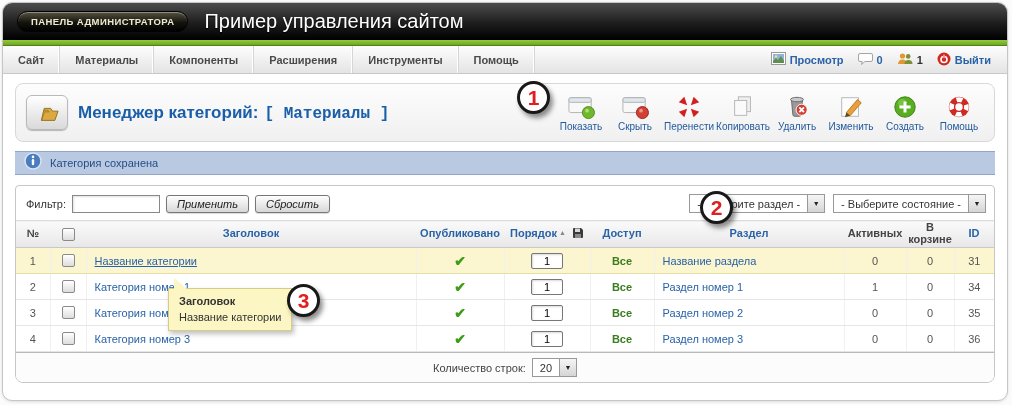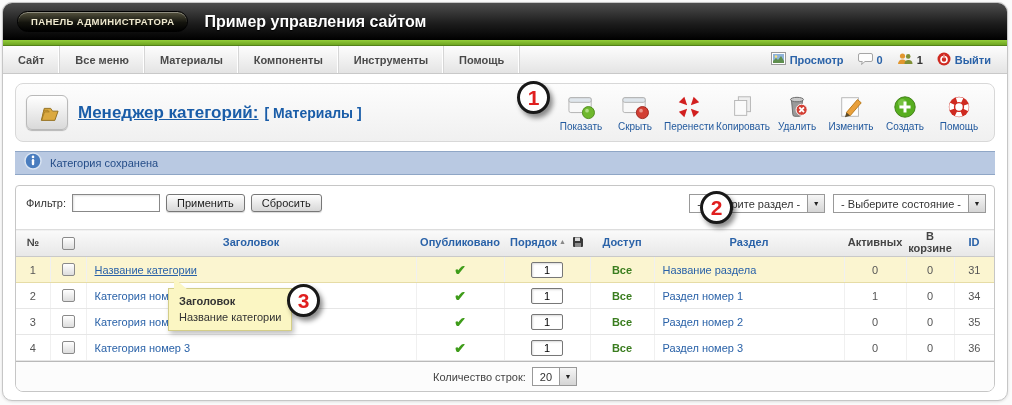--- a/index.html
+++ b/index.html
@@ -7,21 +7,21 @@
   .page { position:relative; margin:2px; width:1006px; height:399px; border:1px solid #c6c6c6;
           border-radius:10px; overflow:hidden; background:#fff; box-shadow:0 1px 3px rgba(0,0,0,.12); }
 
   
   .topbar { height:37px; background:linear-gradient(180deg,#4d4d4d 0%,#1d1d1d 55%,#000 100%);
             display:flex; align-items:center; padding:16px 14px;text-align:center; }
   .logo-badge { height:21px; padding:0 13px; display:flex; align-items:center; border-radius:11px;
                 background:linear-gradient(180deg,#56543f 0%,#14140e 55%,#000 100%);
                 border:1px solid #000; box-shadow:inset 0 1px 0 rgba(255,255,255,.35);
                 color:#efe9cf; font-size:9.5px; font-weight:bold; letter-spacing:.4px; white-space:nowrap; }
-  .app-title { margin-left:16px; color:#fff; font-size:16px; font-weight:bold; text-shadow:0 1px 1px #000; }
+  .app-title { margin-left:16px; color:#fff; font-size:20px; font-weight:normal; text-shadow:0 1px 1px #000; }
 
   .greenline { height:6px; background:linear-gradient(180deg,#93cd3a,#6ea522); border-bottom:1px solid #54821a; }
 
   
   .menubar { height:28px; display:flex; align-items:stretch; background:linear-gradient(180deg,#fdfdfd,#e4e4e4);
              border-bottom:1px solid #c9c9c9; font-size:11px; }
   .menu-left { display:flex; }
   .menu-item { display:flex; align-items:center; padding:0 15px; font-weight:bold; color:#4a4a4a;
                border-right:1px solid #d6d6d6; box-shadow:inset -1px 0 0 #fff; cursor:pointer; }
   .menu-right { margin-left:auto; display:flex; align-items:center; gap:14px; padding-right:16px; }
@@ -33,42 +33,42 @@
   
   .content { padding:8px 12px 0 12px; }
 
   .titlebox { margin-top:1px; height:59px; border:1px solid #d8d8d8; border-radius:8px;
               background:linear-gradient(180deg,#fdfdfd,#f0f0f0); display:flex; align-items:center;
               justify-content:space-between; padding:0 8px 0 10px; }
   .title-left { display:flex; align-items:center; gap:10px; }
   .icon-btn { width:42px; height:35px; border:1px solid #b9b9b9; border-radius:6px;
               background:linear-gradient(180deg,#ffffff,#d9d9d9); display:flex; align-items:center;
               justify-content:center; box-shadow:0 1px 1px rgba(0,0,0,.25); }
-  .page-title { color:#1a5da8; font-size:17px; font-weight:bold;text-decoration:underline; }
-  .page-context { color:#1a5da8; font-size:14px; font-weight:bold; margin-left:6px; }
+  .page-title { color:#1a5da8; font-size:17px; font-weight:bold; }
+  .page-context { color:#1a5da8; font-size:16px; font-weight:bold; margin-left:6px;font-family:Liberation Mono, monospace; }
 
   .toolbar { display:flex; }
   .tbtn { width:54px; display:flex; flex-direction:column; align-items:center; gap:1px; cursor:pointer; padding:2px 0; }
   .ticon { height:27px; display:flex; align-items:flex-end; }
   .tlabel { font-size:10px; color:#235a9e; white-space:nowrap; }
 
   
   .notice { margin-top:9px; height:24px; background:#b9c9e2; border-top:1px solid #8fa6c6;
             border-bottom:1px solid #8fa6c6; display:flex; align-items:center; gap:8px; padding:0 9px; }
   .notice-text { color:#254d88; font-size:11px; font-weight:normal; }
 
   
   .gridbox { margin-top:10px; border:1px solid #c6c6c6; border-radius:4px 4px 8px 8px; background:#fff; overflow:hidden; }
-  .filterrow { display:flex; justify-content:space-between; align-items:flex-start; padding:8px 8px 16px 10px; font-size:11px; color:#333; }
+  .filterrow { display:flex; justify-content:space-between; align-items:center; padding:8px 8px 7px 10px; font-size:11px; color:#333; }
   .filter-left { display:flex; align-items:center; gap:6px; }
   .filter-input { width:88px; height:18px; border:1px solid #888; font-size:11px; padding:0 3px;
                   box-shadow:inset 1px 1px 2px rgba(0,0,0,.12); }
   .btn { border:1px solid #777; border-radius:3px; background:linear-gradient(180deg,#fefefe,#d7d7d7);
          padding:2px 10px; font-size:11px; color:#222; font-family:"Liberation Sans",sans-serif;
-         box-shadow:0 1px 1px rgba(0,0,0,.15); cursor:pointer; }
+         box-shadow:0 1px 1px rgba(0,0,0,.15); cursor:pointer;font-style:italic; }
   .filter-right { display:flex; align-items:center; gap:8px; }
   .select { display:inline-flex; align-items:center; border:1px solid #999; background:#fff; height:19px; cursor:pointer; }
   .sel-txt { padding:0 7px; font-size:11px; color:#333; white-space:nowrap; }
   .sel-arrow { width:17px; align-self:stretch; border-left:1px solid #999;
                background:linear-gradient(180deg,#f6f6f6,#d5d5d5); display:flex; align-items:center;
                justify-content:center; font-size:7px; color:#222; }
 
   table { width:100%; border-collapse:collapse; table-layout:fixed; font-size:11px; }
   col.c1{width:34px} col.c2{width:36px} col.c4{width:88px} col.c5{width:86px}
   col.c6{width:64px} col.c7{width:190px} col.c8{width:62px} col.c9{width:48px} col.c10{width:40px}
@@ -117,23 +117,23 @@
 
   <div class="topbar">
     <div class="logo-badge">ПАНЕЛЬ АДМИНИСТРАТОРА</div>
     <div class="app-title">Пример управления сайтом</div>
   </div>
   <div class="greenline"></div>
 
   <div class="menubar">
     <div class="menu-left">
       <div class="menu-item">Сайт</div>
-      <div class="menu-item">Все меню</div>
       <div class="menu-item">Материалы</div>
       <div class="menu-item">Компоненты</div>
+      <div class="menu-item">Расширения</div>
       <div class="menu-item">Инструменты</div>
       <div class="menu-item">Помощь</div>
     </div>
     <div class="menu-right">
       <span class="status-group">
         <span><svg width="15" height="13" viewBox="0 0 15 13">
               <rect x=".5" y=".5" width="14" height="12" fill="#fff" stroke="#999"></rect>
               <rect x="2" y="2" width="11" height="9" fill="#8fb3d9"></rect>
               <path d="M2 9 l3 -3 2 2 3 -4 3 5 v2 h-11 z" fill="#5f8f4e"></path>
               <circle cx="5" cy="4.5" r="1.2" fill="#f7e27a"></circle>

